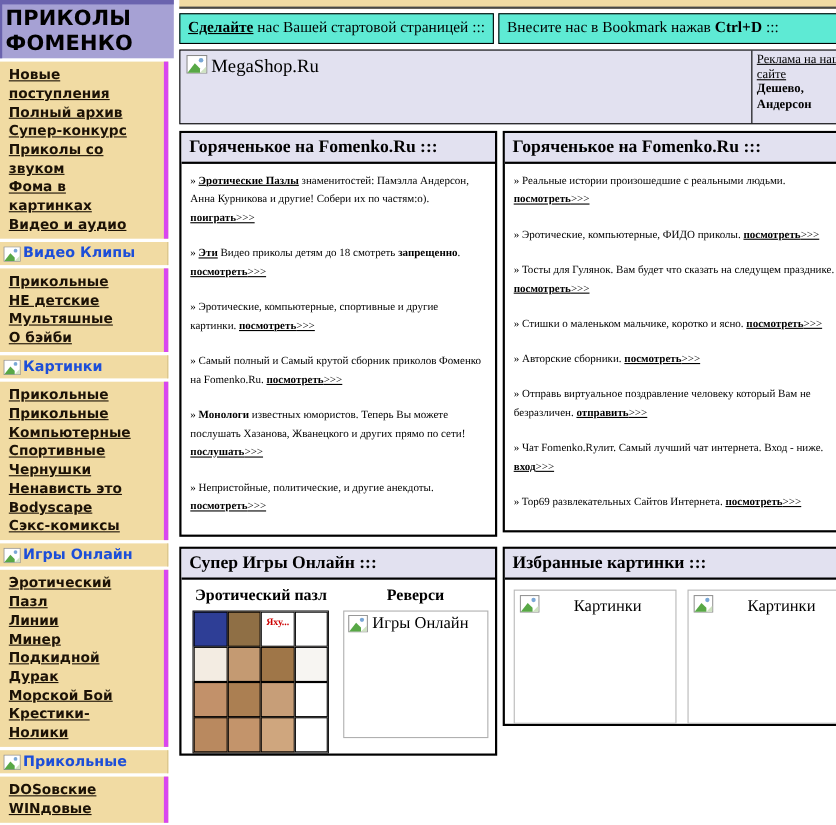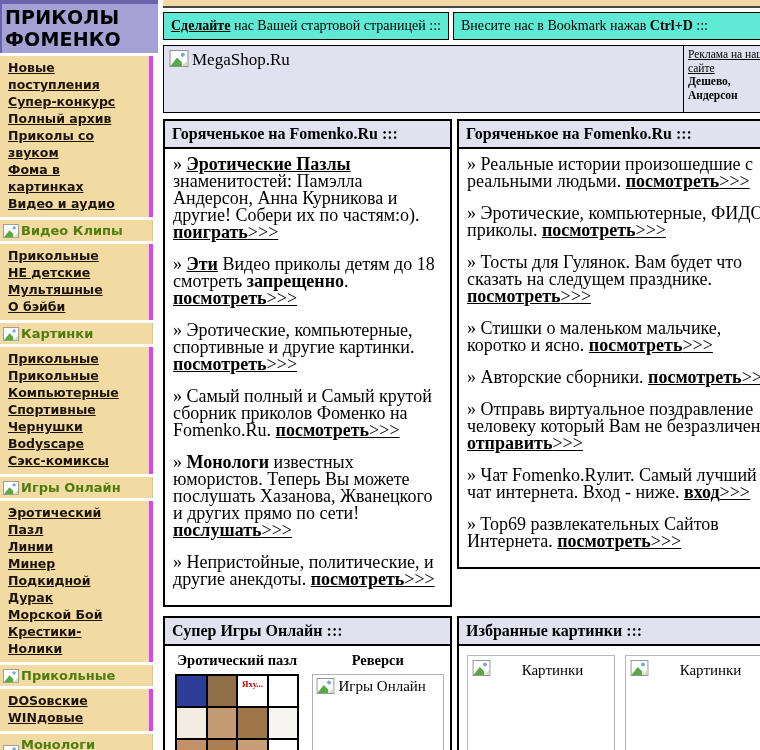--- a/index.html
+++ b/index.html
@@ -8,21 +8,21 @@
 
   
   .sidebar{width:158px;flex:none;font-family:"DejaVu Sans","Liberation Sans",sans-serif;}
   .logo{background:#a6a1d4;border-top:4px solid #6a63ae;border-left:2px solid #6a63ae;
         padding:2px 2px 3px 3px;font-weight:800;font-size:19px;letter-spacing:0.2px;color:#000;
         transform-origin:left top;}
   .sblock{background:#f1dba3;margin:3px 5px 3px 0;padding:3px 20px 5px 8px;border-right:4px solid #d946ef;}
   .side-link{display:block;font-weight:bold;font-size:12.5px;line-height:17px;color:#1c1206;
              text-decoration:underline;cursor:pointer;}
   .side-head{display:flex;align-items:center;gap:2px;background:#f1dba3;margin:3px 5px 3px 0;
-             padding:3px 2px 3px 3px;border-right:1px solid #d8c489;font-weight:bold;font-size:13px;color:#4d7c0f;}
+             padding:3px 2px 3px 3px;border-right:1px solid #d8c489;font-weight:bold;font-size:13px;color:#1d4ed8;}
   .bimg{flex:none;}
 
   
   .main{flex:1;padding:0 3px 0 5px;font-family:"Liberation Serif","DejaVu Serif",serif;color:#000;}
   .topstrip{height:6px;background:#f1dba3;border-bottom:2px solid #474747;margin-bottom:4px;}
   .topbar{display:flex;gap:4px;margin-bottom:5px;}
   .topcell{border:1px solid #000;background:#5eead4;padding:5px 7px;font-size:14px;}
   .topcell.c1{width:270px;flex:none;}
   .topcell.c2{flex:1;}
   .ulink{font-weight:bold;text-decoration:underline;cursor:pointer;}
@@ -32,21 +32,21 @@
   .mega-left{flex:1;padding:4px 5px;font-size:17px;display:flex;align-items:flex-start;gap:3px;cursor:pointer;}
   .mega-right{width:90px;flex:none;border-left:1px solid #000;padding:2px 4px;font-size:11.5px;line-height:13.5px;}
   .mega-right .adlink{display:block;text-decoration:underline;cursor:pointer;}
   .mega-right .adline{font-weight:bold;}
 
   .cols{display:flex;gap:5px;align-items:flex-start;margin-bottom:9px;}
   .hotbox{border:2px solid #000;background:#fff;}
   .colL{width:285px;flex:none;}
   .colR{flex:1;}
   .hot-head{background:#e2e1f0;border-bottom:2px solid #000;padding:4px 7px;font-weight:bold;font-size:16px;}
-  .hot-body{padding:7px 8px 2px 8px;font-size:18px;line-height:17px;}
+  .hot-body{padding:7px 8px 2px 8px;font-size:10px;line-height:17px;}
   .item{margin:0 0 15px 0;}
   .lead[data-type="link"]{font-weight:bold;text-decoration:underline;cursor:pointer;}
   .lead[data-type="bold"]{font-weight:bold;}
   .plink{cursor:pointer;}
   .plink .l{font-weight:bold;text-decoration:underline;}
   .plink .ar{text-decoration:underline;}
 
   .bottomrow{display:flex;gap:5px;align-items:flex-start;}
   .gamebox{width:285px;flex:none;}
   .picsbox{flex:1;}
@@ -69,23 +69,23 @@
 
 <div class="page">
 
   <div class="sidebar">
     <div class="logo">ПРИКОЛЫ ФОМЕНКО</div>
 
     <div class="sblock">
 
         <span class="side-link">Новые поступления</span>
 
+        <span class="side-link">Полный архив</span>
+
         <span class="side-link">Супер-конкурс</span>
-
-        <span class="side-link">Полный архив</span>
 
         <span class="side-link">Приколы со звуком</span>
 
         <span class="side-link">Фома в картинках</span>
 
         <span class="side-link">Видео и аудио</span>
       </div>
 
     <div>
 
@@ -126,20 +126,21 @@
               <span class="side-link">Прикольные</span>
 
               <span class="side-link">Прикольные</span>
 
               <span class="side-link">Компьютерные</span>
 
               <span class="side-link">Спортивные</span>
 
               <span class="side-link">Чернушки</span>
 
+              <span class="side-link">Ненависть это</span>
 
               <span class="side-link">Bodyscape</span>
 
               <span class="side-link">Сэкс-комиксы</span>
             </div>
         </div>
 
         <div>
           <div class="side-head">
             <svg class="bimg" viewBox="0 0 20 18" width="16" height="14">

